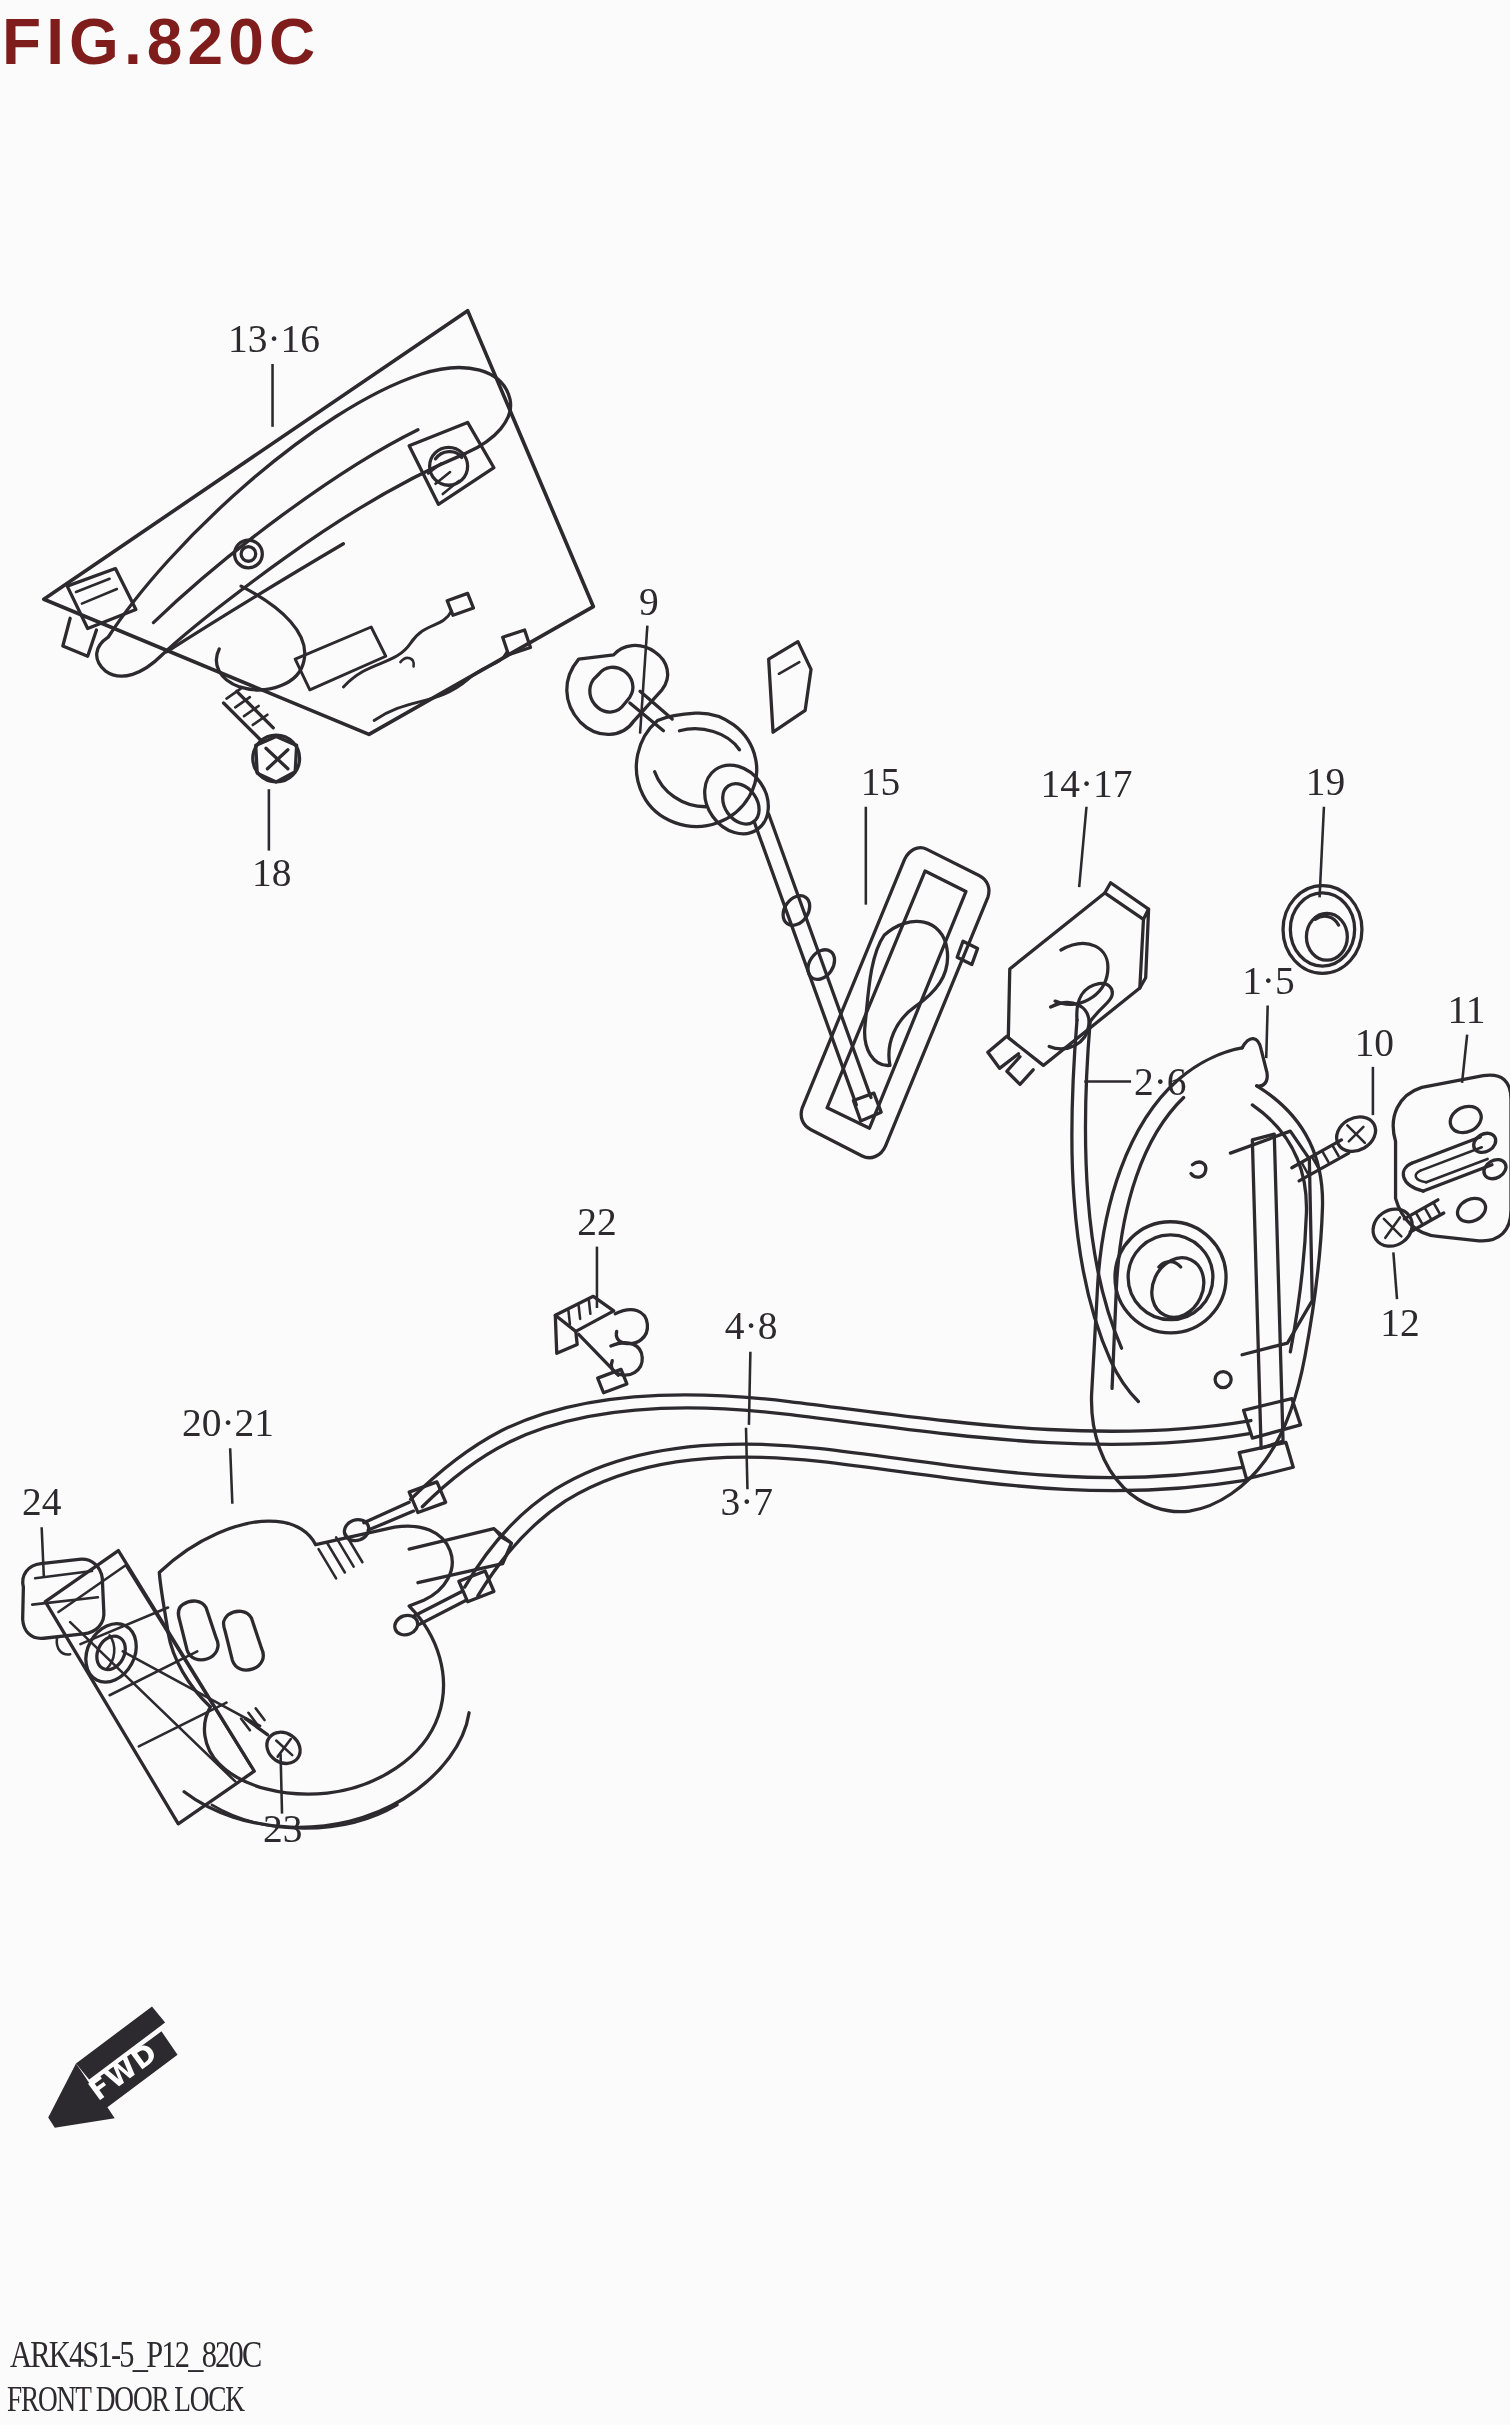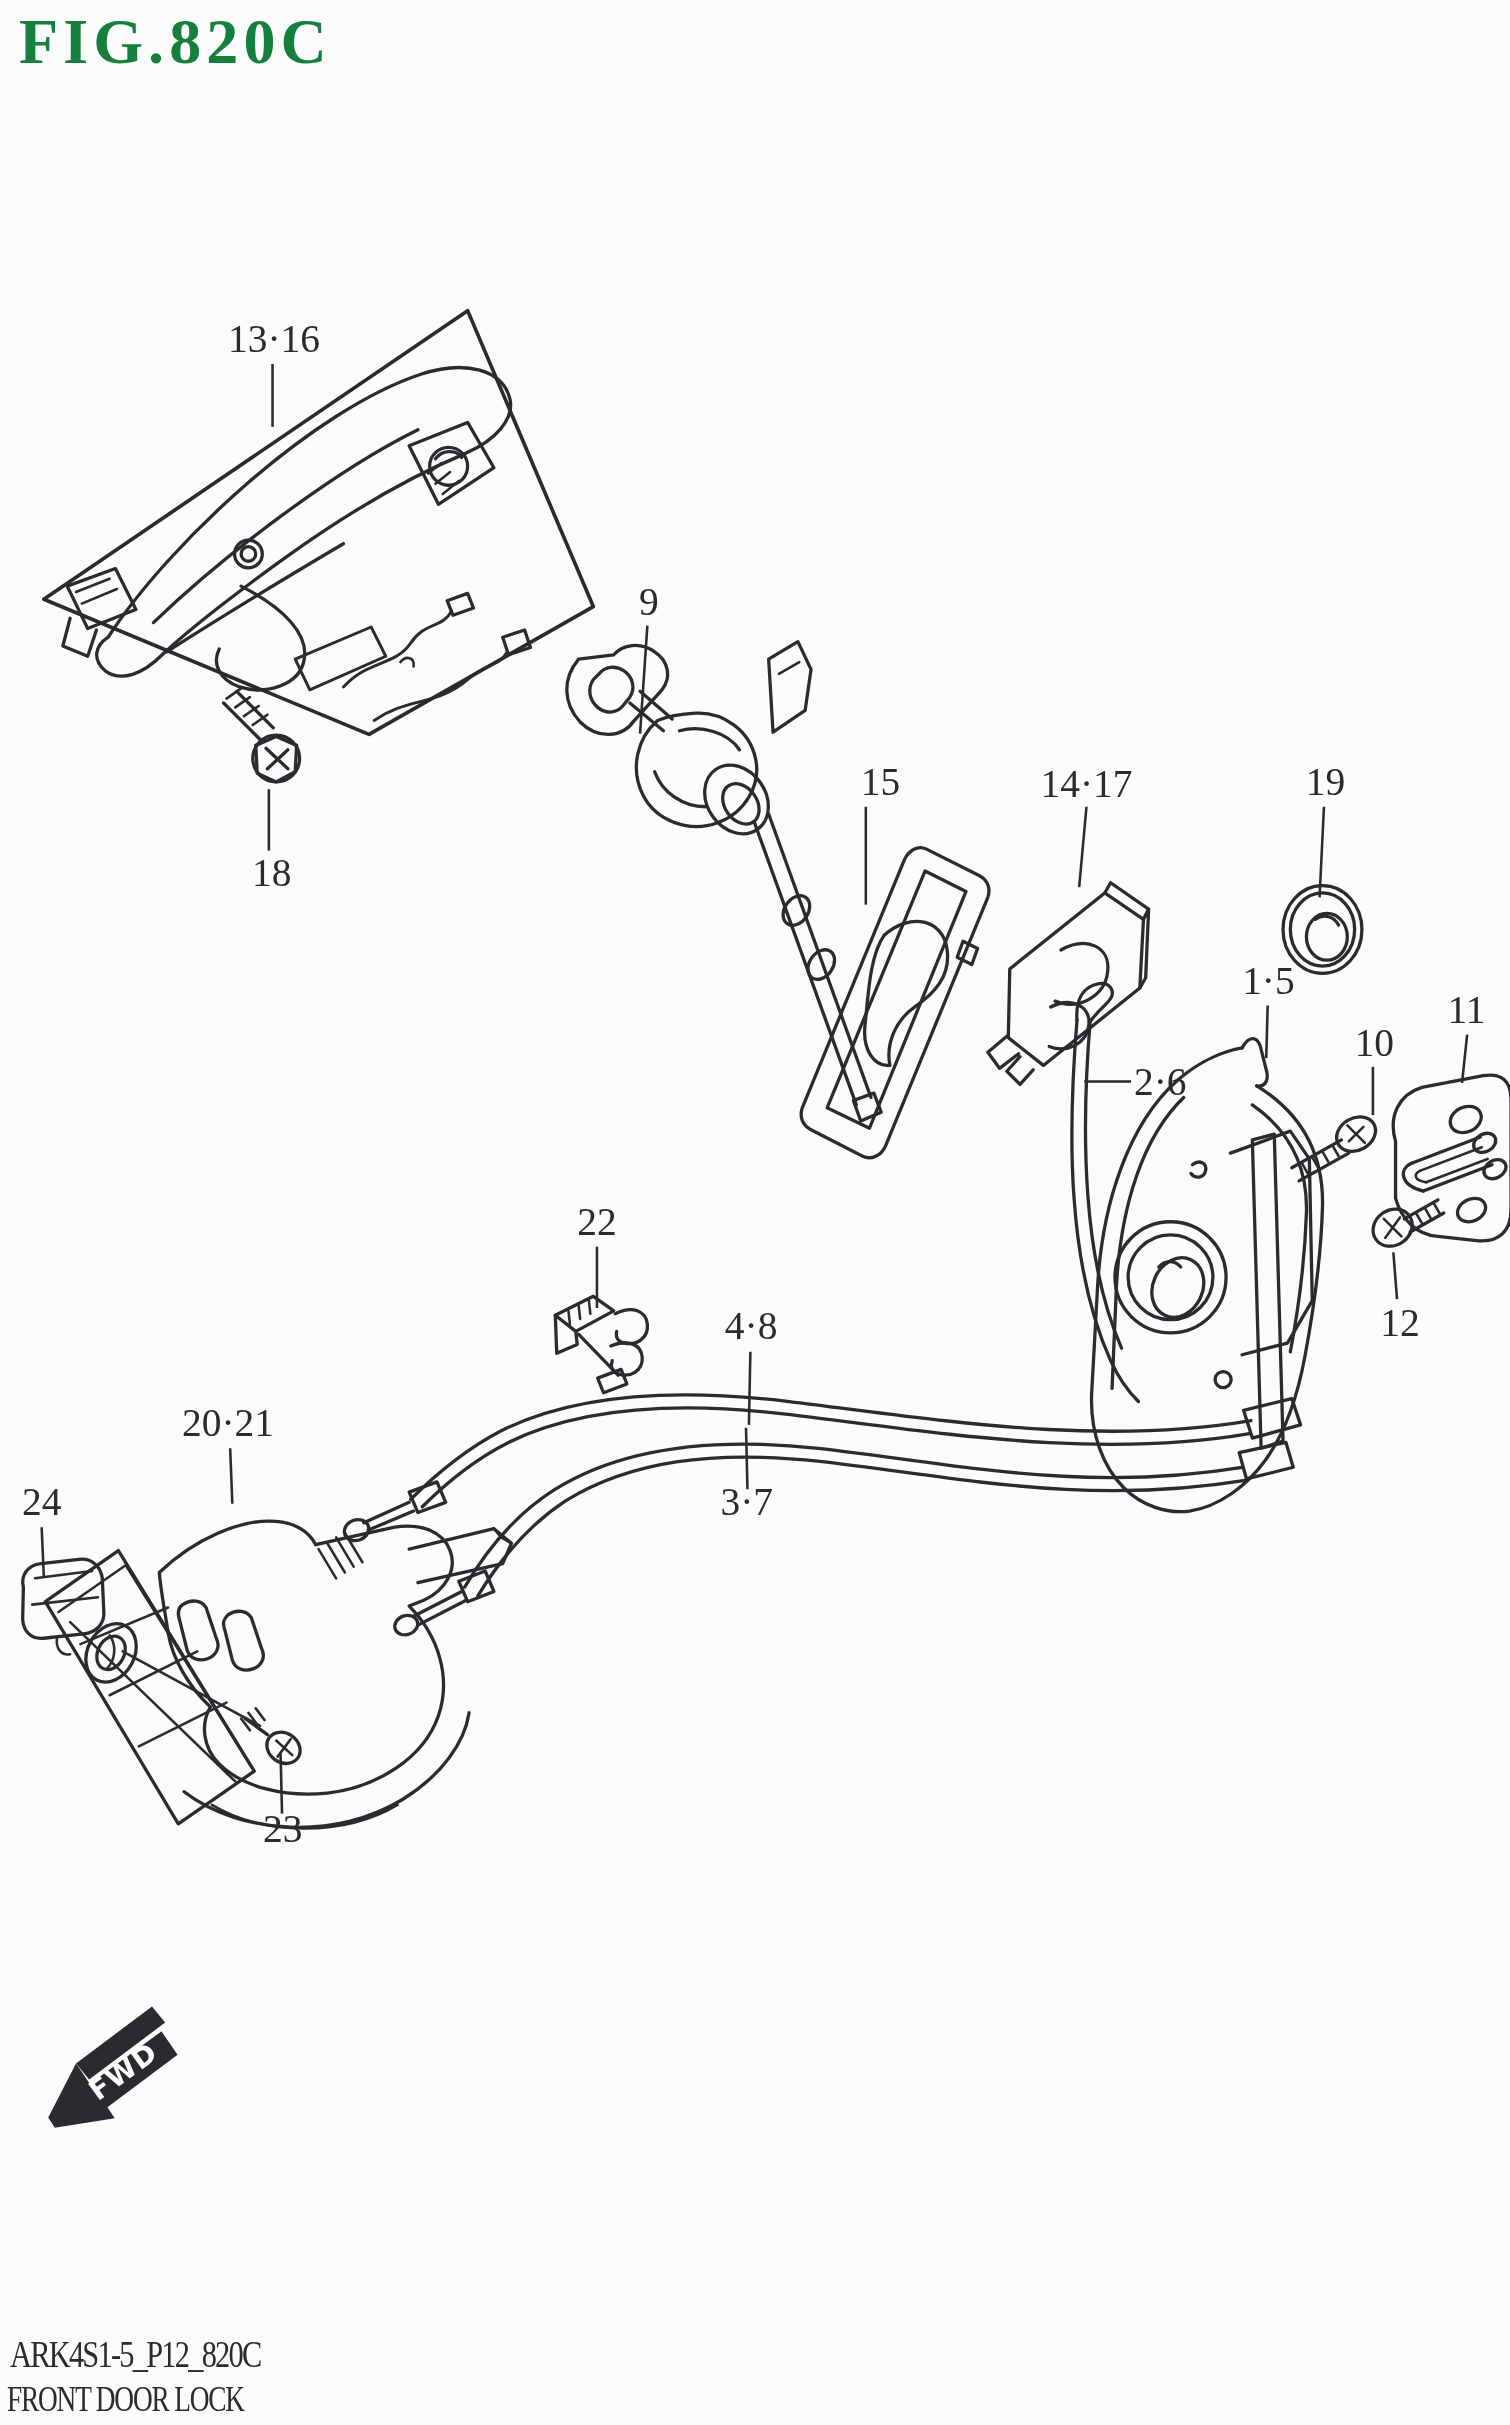--- a/index.html
+++ b/index.html
@@ -5,24 +5,24 @@
   html,body{margin:0;padding:0;}
   body{
     width:1511px;height:2426px;
     background:#fbfbfc;
     font-family:"Liberation Serif", serif;
     position:relative;
     overflow:hidden;
   }
   .page{position:absolute;inset:0;}
   .fig-title{
-    position:absolute;left:19px;top:10.2px;
-    font-size:64px;font-weight:bold;color:#15803d;
+    position:absolute;left:2px;top:10.2px;
+    font-size:64px;font-weight:bold;color:#7f1d1d;
     letter-spacing:5.1px;line-height:1;
-    font-family:Liberation Serif, serif;
+    font-family:Liberation Sans, sans-serif;
   }
   .sheet-code{
     position:absolute;left:10.2px;top:2335px;
     font-size:38px;color:#2c2a2e;line-height:1;
     letter-spacing:-2.2px;
     transform:scaleX(0.80);transform-origin:left top;
     white-space:nowrap;
   }
   .sheet-caption{
     position:absolute;left:7.3px;top:2382px;

